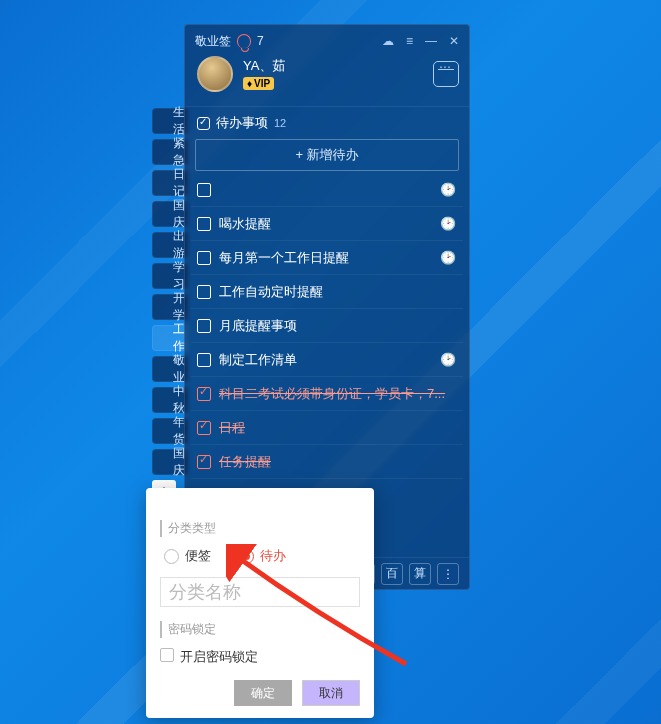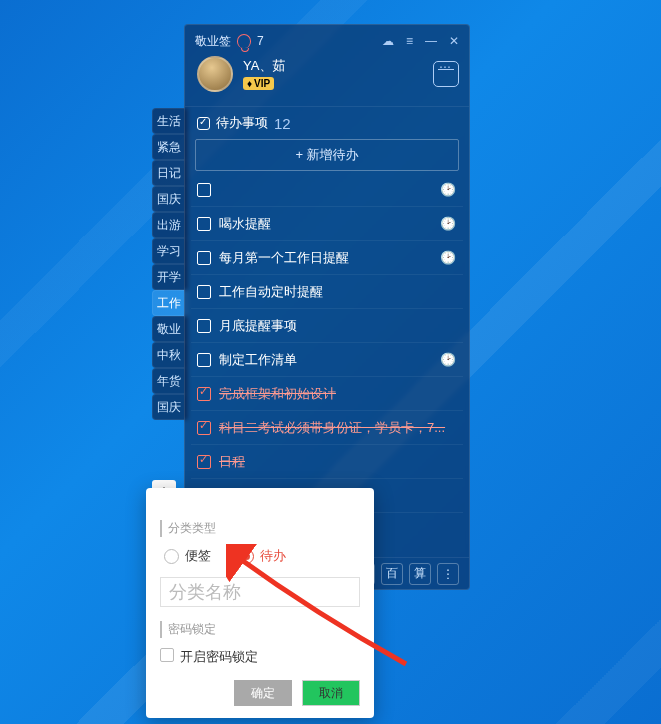--- a/index.html
+++ b/index.html
@@ -21,24 +21,24 @@
       transparent 32% 50%,
       rgba(255,255,255,0.08) 50% 52%,
       transparent 52% 70%,
       rgba(255,255,255,0.05) 70% 72%,
       transparent 72% 100%);
   }
 
   
   .side-tags { position: absolute; left: 152px; top: 108px; z-index: 1; }
   .side-tag {
-    width: 36px; height: 26px; 
+    width: 36px; height: 26px; margin-bottom: 5px;
     background: rgba(8,42,90,.75); color: #cfe6ff;
     font-size: 12px; border-radius: 4px 0 0 4px;
-    display: flex; align-items: center; padding-left: 4px;
+    display: flex; align-items: center; padding-left: 20px;
     border:1px solid rgba(255,255,255,.08);
   }
   .side-tag.active { background: rgba(255,255,255,.1); color:#fff; }
   .more-btn {
     position: absolute; left:152px; top:480px;
     width:24px; height:24px; background:#fff; border-radius:3px;
     display:flex; align-items:center; justify-content:center;
     font-size:14px; color:#888; z-index:5;
   }
 
@@ -74,21 +74,21 @@
   .uname{color:#fff;font-size:13px;}
   .vip{ color:#000;font-size:10px;font-weight:bold; background:#f5c84b; border-radius:3px; padding:1px 4px; display:inline-flex; align-items:center; gap:2px; width:fit-content;}
   .cal-icon{margin-left:auto;width:26px;height:26px;border:1.5px solid #aecdf5;border-radius:5px;position:relative;}
   .cal-icon::before{content:"⋯";position:absolute;color:#aecdf5;font-size:12px;left:5px;top:-2px;}
   .cal-icon::after{content:"";position:absolute;left:4px;right:4px;top:7px;height:1.5px;background:#aecdf5;}
 
   .section-title{
     height:32px;display:flex;align-items:center;padding:0 12px;
     color:#fff;font-size:13px;gap:6px;
   }
-  .section-title .count{color:#aecdf5;font-size:15px;}
+  .section-title .count{color:#aecdf5;font-size:11px;}
   .check-ico{width:13px;height:13px;border:1.5px solid #fff;border-radius:3px;position:relative;}
   .check-ico::after{content:"✓";position:absolute;font-size:10px;left:1px;top:-2px;color:#fff;}
 
   .add-btn{
     height:32px;margin:0 10px 2px 10px;
     border:1px solid rgba(255,255,255,.3);
     display:flex;align-items:center;justify-content:center;
     color:#d8e8ff;font-size:13px;border-radius:2px;
   }
 
@@ -132,21 +132,21 @@
   .rdot.sel::after{content:"";position:absolute;left:3px;top:3px;width:7px;height:7px;background:#e74c3c;border-radius:50%;}
   .radio.sel span{color:#e74c3c;}
   .dinput{
     width:100%;height:30px;border:1px solid #e0e0e0;padding:0 8px;
     font-size:18px;color:#333;margin-bottom:14px;
   }
   .dinput::placeholder{color:#bbb;}
   .checkbox{display:flex;align-items:flex-start;gap:6px;margin-bottom:14px;}
   .cbox{width:14px;height:14px;border:1.5px solid #bbb;border-radius:2px;}
   .dbtns{display:flex;justify-content:flex-end;gap:10px;}
-  .btn{height:26px;padding:0 16px;border:1px solid #ccc;background:#22c55e;font-size:12px;cursor:default;display:flex;align-items:center;}
+  .btn{height:26px;padding:0 16px;border:1px solid #ccc;background:#c4b5fd;font-size:12px;cursor:default;display:flex;align-items:center;}
   .btn.primary{background:#a9a9a9;color:#fff;border-color:#a9a9a9;}
 
   
   .arrow{position:absolute;z-index:20;pointer-events:none;}
 </style>
 </head>
 <body>
 
 <div class="side-tags" id="side-tags">
     <div class="side-tag">生活</div>
@@ -221,24 +221,20 @@
         <span class="chk"></span>
         <span class="txt">月底提醒事项</span>
       </div>
       <div class="item">
         <span class="chk"></span>
         <span class="txt">制定工作清单</span>
         <span class="clk red">🕑</span>
       </div>
       <div class="item done">
         <span class="chk"></span>
-        <span class="txt">完成框架和初始设计</span>
-      </div>
-      <div class="item done">
-        <span class="chk"></span>
         <span class="txt">科目二考试必须带身份证，学员卡，7...</span>
       </div>
       <div class="item done">
         <span class="chk"></span>
         <span class="txt">日程</span>
       </div>
       <div class="item done">
         <span class="chk"></span>
         <span class="txt">任务提醒</span>
       </div>

